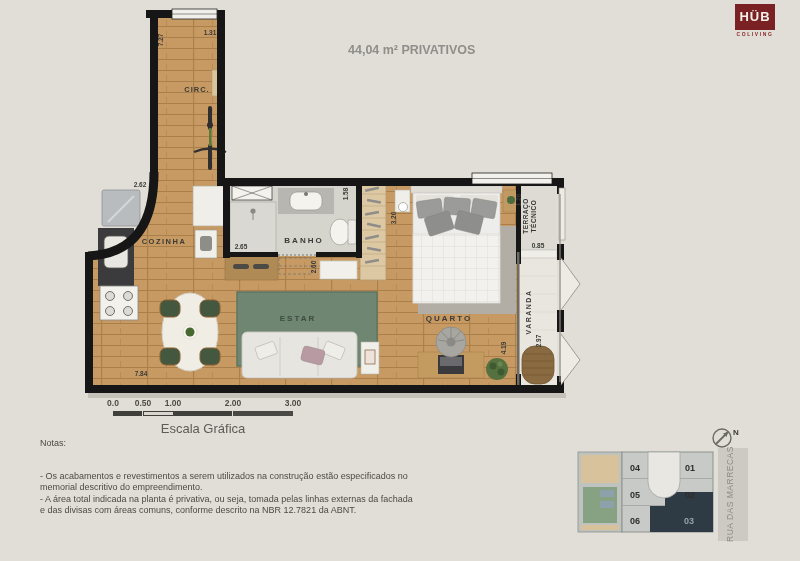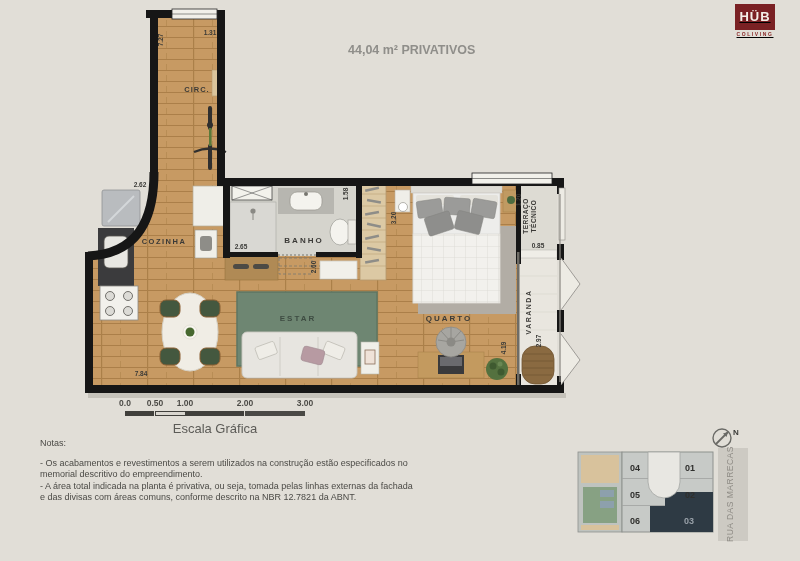--- a/index.html
+++ b/index.html
@@ -2,38 +2,38 @@
 <html><head>
 <meta charset="utf-8">
 <style>
   html,body{margin:0;padding:0;}
   body{font-family:"Liberation Sans",sans-serif;background:#e1ded7;}
   .page{position:relative;width:800px;height:561px;background:#e1ded7;overflow:hidden;}
   
   .title{position:absolute;left:332px;top:19px;font-size:16px;font-weight:bold;color:#3e3d3b;letter-spacing:.2px;}
   .subtitle{position:absolute;left:348px;top:43px;font-size:12.5px;color:#8f8e8a;font-weight:bold;}
   
-  .logo{position:absolute;left:735px;top:4px;width:40px;text-align:center;text-decoration:underline;}
+  .logo{position:absolute;left:735px;top:4px;width:40px;text-align:center;}
   .logo-box{width:40px;height:26px;background:#7a2124;color:#f4efe8;font-size:13px;font-weight:bold;line-height:26px;letter-spacing:1px;}
   .logo-tag{font-size:5px;color:#8a2a2a;letter-spacing:1.6px;margin-top:1px;font-weight:bold;}
   
   .plan-svg{position:absolute;left:80px;top:4px;}
   
-  .scalebar{position:absolute;left:110px;top:396px;width:215px;height:40px;font-size:8.5px;color:#4c4b47;}
+  .scalebar{position:absolute;left:98px;top:396px;width:215px;height:40px;font-size:8.5px;color:#4c4b47;}
   .scalebar .tick{position:absolute;top:2px;transform:translateX(-50%);font-weight:bold;}
   .bar{position:absolute;left:15px;top:15px;width:180px;height:5px;}
   .bar .seg{position:absolute;top:0;height:5px;}
   .seg1{left:0;width:29px;background:#403f3b;}
   .seg2{left:30px;width:29px;background:#d9d6cf;border:1px solid #403f3b;height:3px !important;}
   .seg3{left:60px;width:59px;background:#403f3b;}
   .seg4{left:120px;width:60px;background:#4a4945;}
   .scalebar .caption{position:absolute;left:105px;top:25px;transform:translateX(-50%);font-size:13px;color:#5c5b57;}
   
   .notes{position:absolute;left:40px;top:438px;width:378px;font-size:9px;line-height:11.5px;color:#4b4a46;}
-  .notes .heading{margin-bottom:8px;}
+  .notes .heading{margin-bottom:21px;}
   
   .keyplan-svg{position:absolute;left:575px;top:424px;}
   text{font-family:"Liberation Sans",sans-serif;}
 </style>
 </head>
 <body>
 
 <div class="page">
 
   <div class="subtitle">44,04 m² PRIVATIVOS</div>

